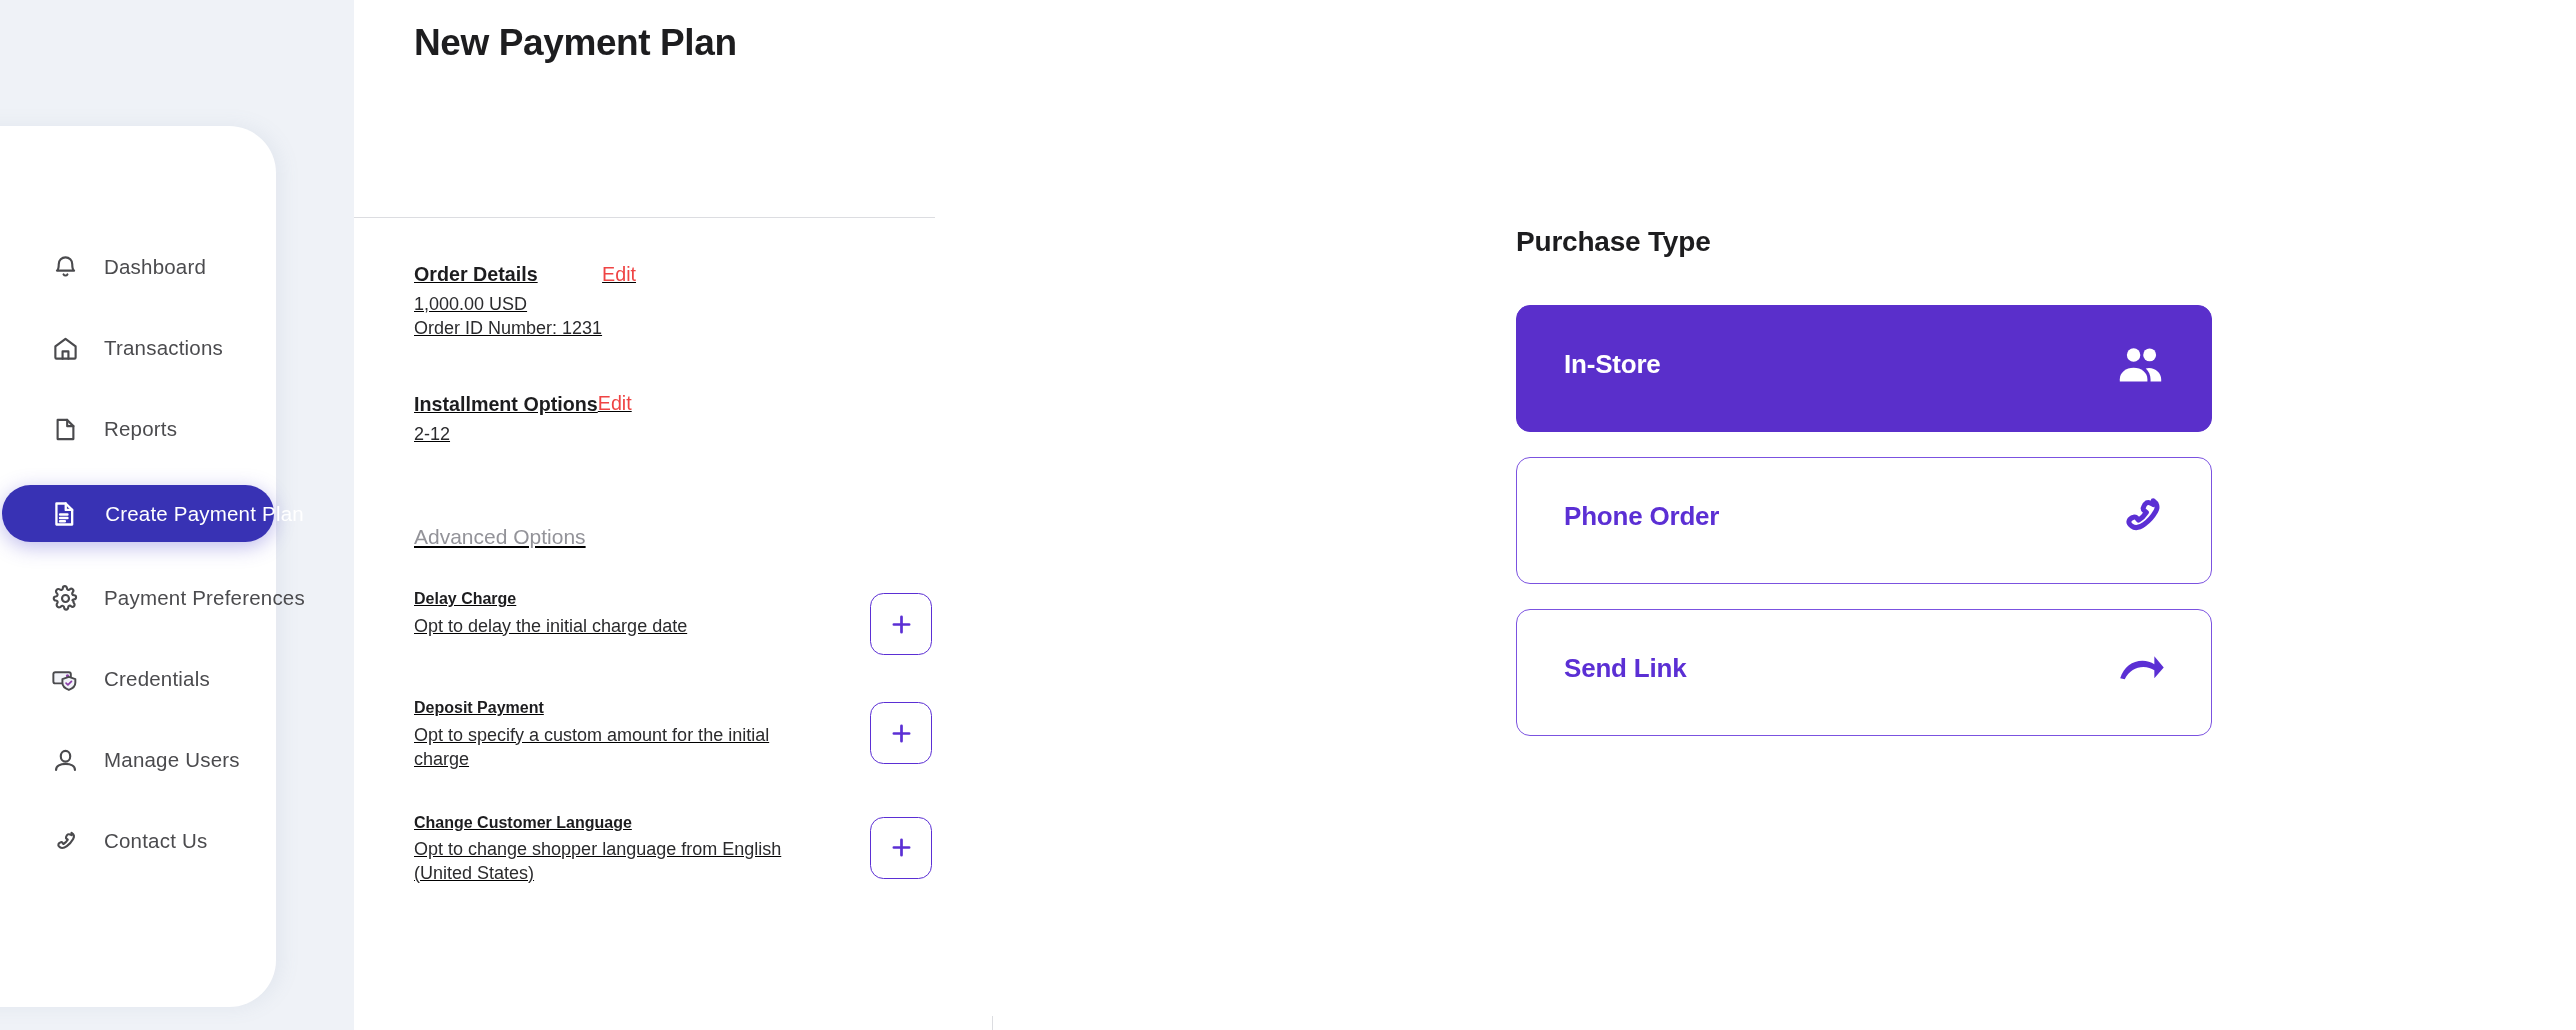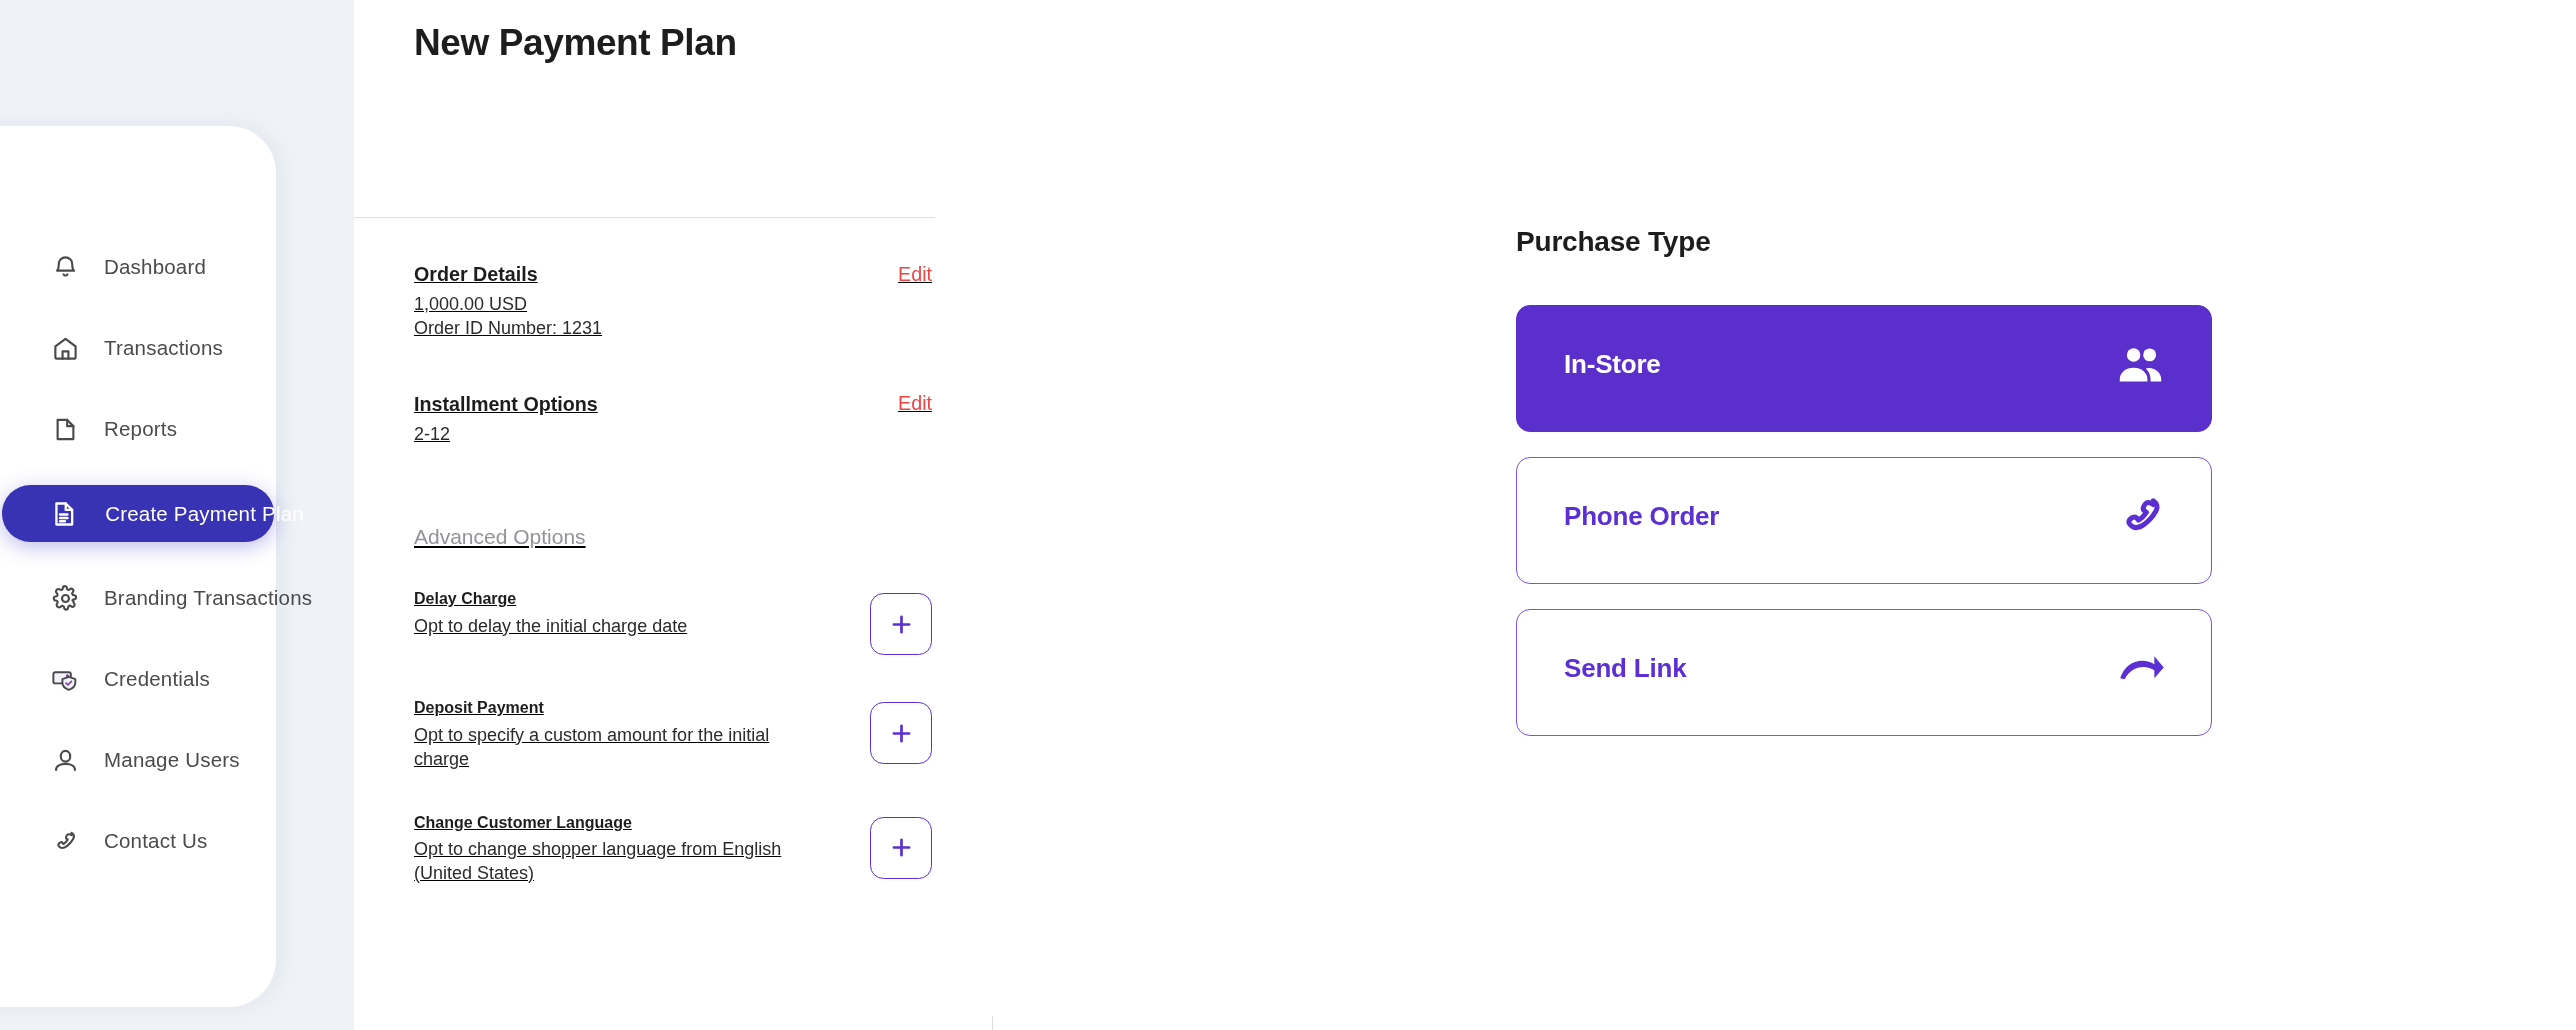--- a/index.html
+++ b/index.html
@@ -99,21 +99,20 @@
     font-weight: bold;
     color: #1d1d1f;
     letter-spacing: -0.4px;
   }
 
   .mid-body { position: relative; padding: 0 60px; }
 
   .summary-row {
     position: relative;
     display: flex;
-    justify-content: space-between;
     align-items: flex-start;
   }
   .summary-row.first { padding-top: 45px; }
   .summary-row.second { padding-top: 52px; }
 
   .sum-title {
     font-size: 19.7px;
     font-weight: bold;
     color: #1d1d1f;
     margin-bottom: 7px;
@@ -268,21 +267,21 @@
       <span class="nav-label">Create Payment Plan</span>
     </div>
 
     <div class="nav-item">
       <span class="nav-icon">
         <svg width="27" height="27" viewBox="0 0 24 24" fill="none" stroke="currentColor" stroke-width="1.9" stroke-linecap="round" stroke-linejoin="round">
           <circle cx="12" cy="12" r="3.1"></circle>
           <path d="M19.2 14.6a1.5 1.5 0 0 0 .3 1.65l.05.06a1.8 1.8 0 1 1-2.55 2.55l-.06-.06a1.5 1.5 0 0 0-1.65-.3 1.5 1.5 0 0 0-.9 1.37v.17a1.8 1.8 0 1 1-3.6 0v-.09a1.5 1.5 0 0 0-.98-1.37 1.5 1.5 0 0 0-1.65.3l-.06.06A1.8 1.8 0 1 1 4.55 16.4l.06-.06a1.5 1.5 0 0 0 .3-1.65 1.5 1.5 0 0 0-1.37-.9h-.17a1.8 1.8 0 0 1 0-3.6h.09a1.5 1.5 0 0 0 1.37-.98 1.5 1.5 0 0 0-.3-1.65l-.06-.06A1.8 1.8 0 1 1 6.97 3.95l.06.06a1.5 1.5 0 0 0 1.65.3h.07a1.5 1.5 0 0 0 .9-1.37v-.17a1.8 1.8 0 0 1 3.6 0v.09a1.5 1.5 0 0 0 .9 1.37 1.5 1.5 0 0 0 1.65-.3l.06-.06a1.8 1.8 0 1 1 2.55 2.55l-.06.06a1.5 1.5 0 0 0-.3 1.65v.07a1.5 1.5 0 0 0 1.37.9h.17a1.8 1.8 0 0 1 0 3.6h-.09a1.5 1.5 0 0 0-1.37.9z"></path>
         </svg>
       </span>
-      <span class="nav-label">Branding Transactions</span>
+      <span class="nav-label">Payment Preferences</span>
     </div>
 
     <div class="nav-item">
       <span class="nav-icon">
         <svg width="28" height="27" viewBox="0 0 26 24" fill="none" stroke="currentColor" stroke-width="1.8" stroke-linecap="round" stroke-linejoin="round">
           <rect x="2.2" y="5.2" width="16.2" height="10.4" rx="1.8" fill="#f2f3f8"></rect>
           <circle cx="15.3" cy="8.6" r="1.5" fill="#8b3fa8" stroke="none"></circle>
           <path d="M16.6 9.6 22.6 11.6v3.5c0 3.2-2.6 5.4-6 6.6-3.4-1.2-6-3.4-6-6.6v-3.5z" fill="#f2f3f8" stroke="currentColor"></path>
           <path d="M14 15.3l1.7 1.7 3.3-3.3" stroke="#8b3fa8" stroke-width="1.6"></path>
         </svg>

